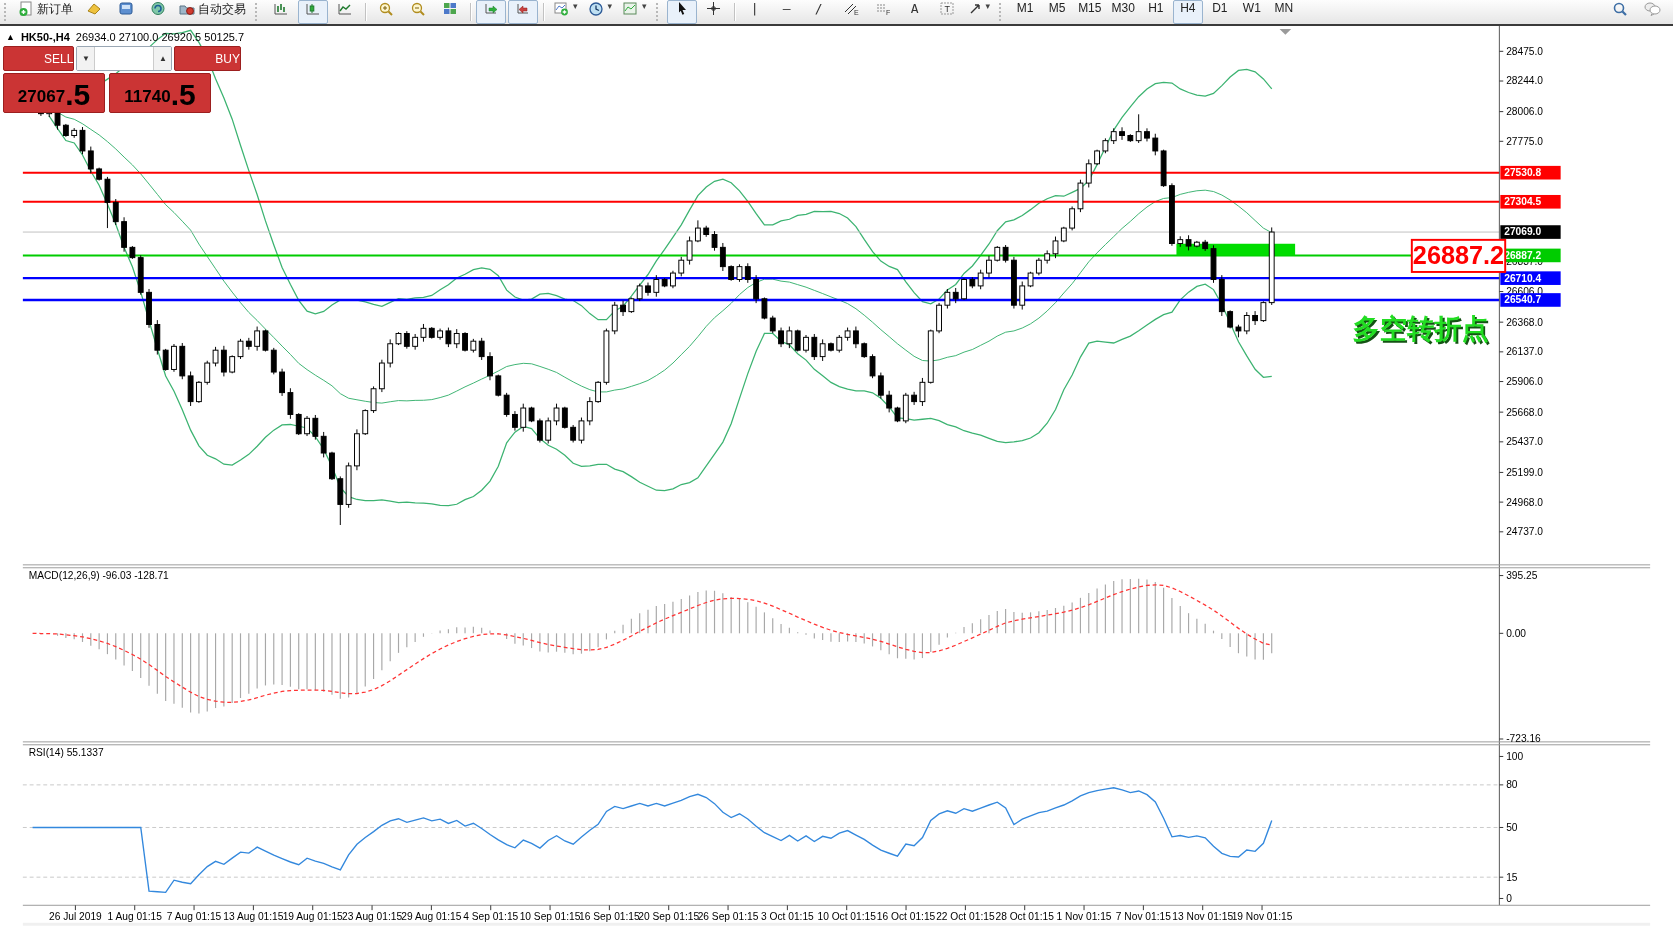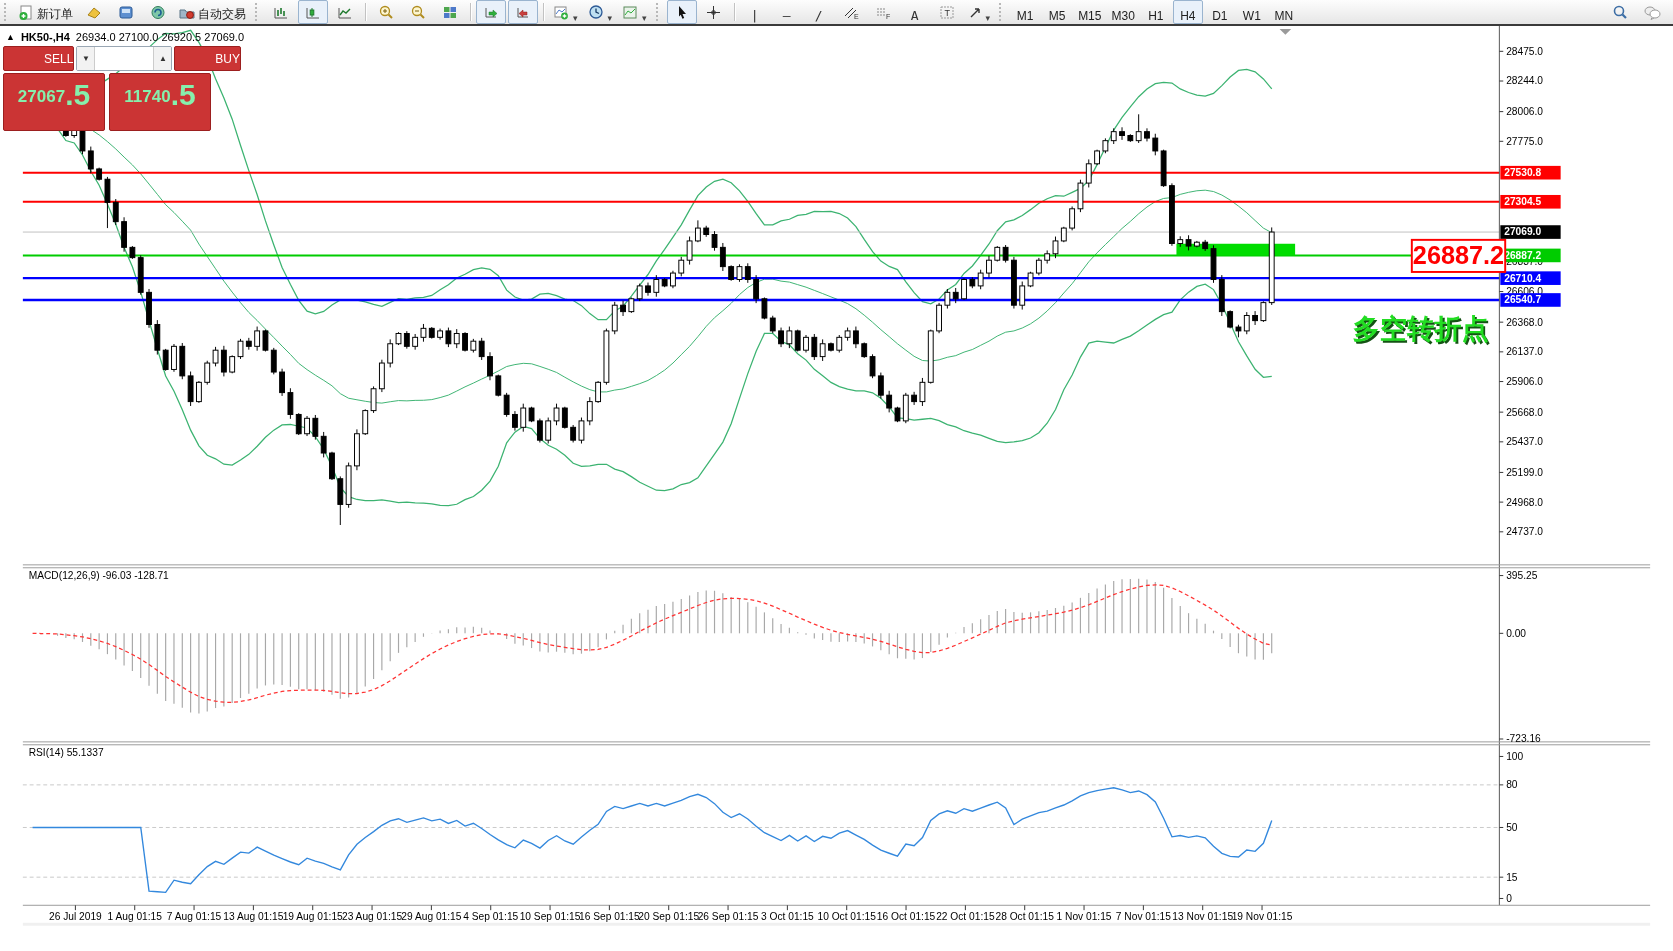--- a/index.html
+++ b/index.html
@@ -1,21 +1,21 @@
 <!DOCTYPE html>
 <html><head>
 <meta charset="utf-8">
 <style>
   html,body{margin:0;padding:0;background:#fff;width:1673px;height:951px;overflow:hidden;
     font-family:"Liberation Sans", sans-serif;}
   
   #toolbar{position:absolute;left:0;top:0;width:1673px;height:26px;
     background:linear-gradient(#fdfdfd,#e6e6e6);border-bottom:2px solid #3a3a3a;
     display:flex;align-items:center;font-size:12px;color:#222;box-sizing:border-box;}
-  .tb-btn{height:22px;min-width:22px;display:flex;align-items:flex-end;justify-content:center;
+  .tb-btn{height:22px;min-width:22px;display:flex;align-items:flex-start;justify-content:center;
     padding:0 3px;margin:16px 1px;border:1px solid transparent;border-radius:2px;gap:3px;white-space:nowrap;}
   .tb-btn.pressed{border:1px solid #9ab4cf;background:#e9f1fa;}
   .grip{width:4px;height:18px;border-left:2px dotted #b8b8b8;margin:0 4px;}
   .sep{width:1px;height:18px;background:#c2c2c2;box-shadow:1px 0 0 #fff;margin:0 4px;}
   .caret{font-size:9px;color:#444;margin-left:1px;}
   .tb-spacer{flex:1;}
   .glyph{font-size:13px;color:#333;font-family:"DejaVu Sans Mono",monospace;}
   
   #symhdr{position:absolute;left:6px;top:31px;font-size:11px;color:#000;z-index:5;display:flex;gap:6px;align-items:center;}
   #symhdr .mk{font-size:9px;}
@@ -26,21 +26,21 @@
     display:flex;align-items:center;justify-content:center;font-size:12px;padding-left:40px;}
   #sellBtn,#buyBtn{width:50px;}
   .volbox{flex:1;display:flex;background:#fff;border:1px solid #9aa7b4;border-radius:2px;}
   .spin{width:18px;display:flex;align-items:center;justify-content:center;font-size:8px;color:#333;
     background:#f2f2f2;border:0;}
   .spin.left{border-right:1px solid #ccc;} .spin.right{border-left:1px solid #ccc;}
   .volbox input{flex:1;border:0;outline:0;text-align:right;font-size:13px;width:50px;padding-right:6px;
     font-family:"Liberation Sans",sans-serif;margin-top:39px;}
   #panel .row2{display:flex;gap:4px;}
   .bigprice{flex:1;height:36px;background:#cb3434;border:1px solid #9c1f1f;border-radius:2px;
-    color:#86efac;display:flex;align-items:flex-end;justify-content:center;padding-bottom:20px;}
+    color:#000000;display:flex;align-items:flex-end;justify-content:center;padding-bottom:2px;}
   .bigprice .int{font-size:17px;font-weight:bold;line-height:26px;}
   .bigprice .dec{font-size:30px;font-weight:bold;line-height:30px;}
   
   #chartwrap{position:absolute;left:0;top:26px;width:1673px;height:673px;}
   svg text{font-family:"Liberation Sans",sans-serif;}
 </style>
 </head>
 <body>
 
 <div id="toolbar">
@@ -893,21 +893,21 @@
       <text x="1213" y="945" font-size="10.5" fill="#000" text-anchor="middle">13 Nov 01:15</text>
       <line x1="1274" y1="930" x2="1274" y2="935" stroke="#333"></line>
       <text x="1274" y="945" font-size="10.5" fill="#000" text-anchor="middle">19 Nov 01:15</text>
       <rect x="0" y="948" width="1673" height="3" fill="#f0f0f0"></rect>
     </svg>
 </div>
 
 <div id="symhdr">
   <span class="mk">▲</span>
   <b>HK50-,H4</b>
-  <span>26934.0 27100.0 26920.5 27069.0</span>
+  <span>26934.0 27100.0 26920.5 50125.7</span>
 </div>
 
 <div id="panel">
   <div class="row1">
     <div class="redbtn" id="sellBtn">SELL</div>
     <div class="volbox">
       <button class="spin left">▼</button>
       <input value="1.00" style="">
       <button class="spin right">▲</button>
     </div>

